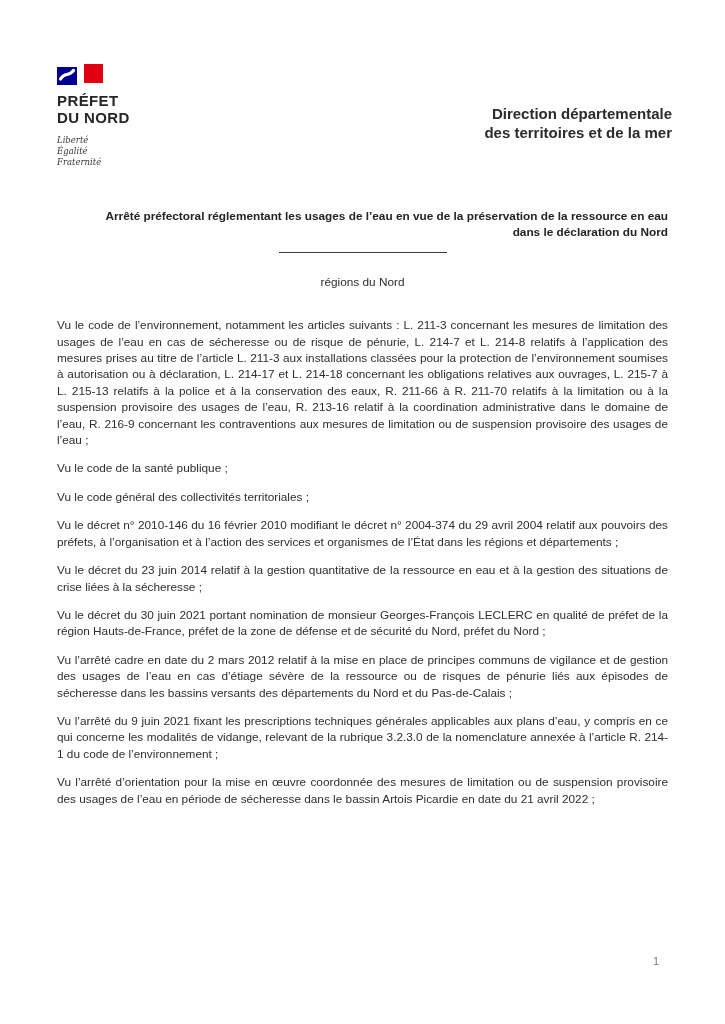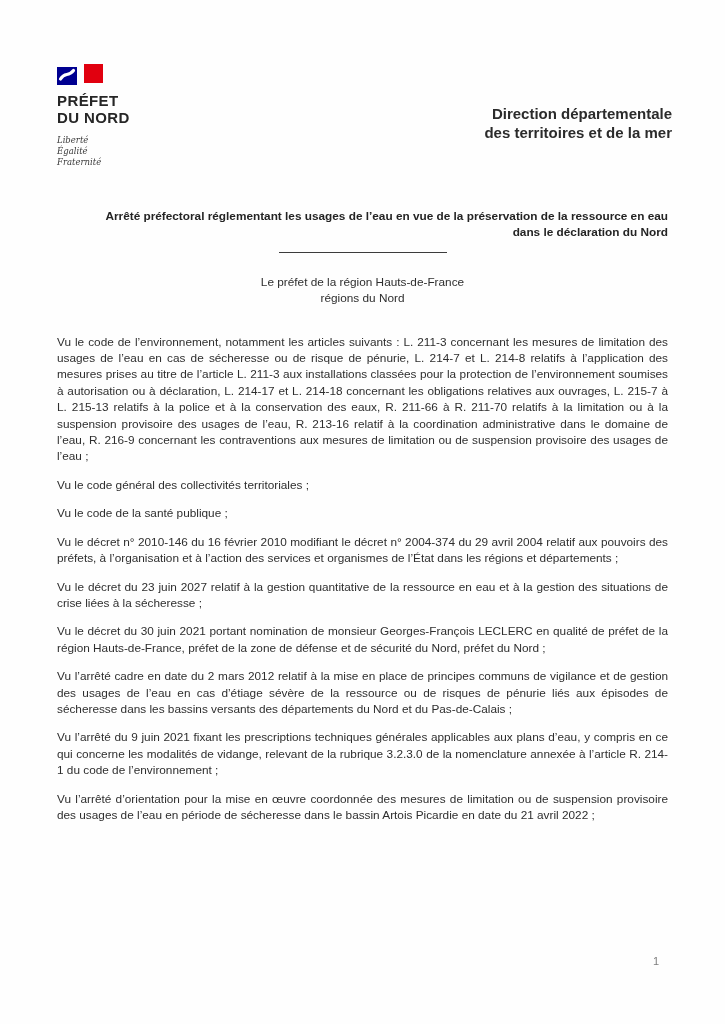--- a/index.html
+++ b/index.html
@@ -122,30 +122,29 @@
 
   <div class="doc-body">
     <div class="doc-title">
       <span>Arrêté préfectoral réglementant les usages de l’eau en vue de la préservation de la ressource en eau</span><br>
       <span>dans le déclaration du Nord</span>
     </div>
 
     <hr class="doc-sep">
 
     <div class="doc-issuer">
-      <div>Le préfet de la région Hauts-de-France</div>
       <div>régions du Nord</div>
     </div>
 
     <div class="doc-paragraphs">
       <p>Vu le code de l’environnement, notamment les articles suivants : L. 211-3 concernant les mesures de limitation des usages de l’eau en cas de sécheresse ou de risque de pénurie, L. 214-7 et L. 214-8 relatifs à l’application des mesures prises au titre de l’article L. 211-3 aux installations classées pour la protection de l’environnement soumises à autorisation ou à déclaration, L. 214-17 et L. 214-18 concernant les obligations relatives aux ouvrages, L. 215-7 à L. 215-13 relatifs à la police et à la conservation des eaux, R. 211-66 à R. 211-70 relatifs à la limitation ou à la suspension provisoire des usages de l’eau, R. 213-16 relatif à la coordination administrative dans le domaine de l’eau, R. 216-9 concernant les contraventions aux mesures de limitation ou de suspension provisoire des usages de l’eau ;</p>
+      <p>Vu le code de la santé publique ;</p>
       <p>Vu le code général des collectivités territoriales ;</p>
-      <p>Vu le code de la santé publique ;</p>
       <p>Vu le décret n° 2010-146 du 16 février 2010 modifiant le décret n° 2004-374 du 29 avril 2004 relatif aux pouvoirs des préfets, à l’organisation et à l’action des services et organismes de l’État dans les régions et départements ;</p>
-      <p>Vu le décret du 23 juin 2027 relatif à la gestion quantitative de la ressource en eau et à la gestion des situations de crise liées à la sécheresse ;</p>
+      <p>Vu le décret du 23 juin 2014 relatif à la gestion quantitative de la ressource en eau et à la gestion des situations de crise liées à la sécheresse ;</p>
       <p>Vu le décret du 30 juin 2021 portant nomination de monsieur Georges-François LECLERC en qualité de préfet de la région Hauts-de-France, préfet de la zone de défense et de sécurité du Nord, préfet du Nord ;</p>
       <p>Vu l’arrêté cadre en date du 2 mars 2012 relatif à la mise en place de principes communs de vigilance et de gestion des usages de l’eau en cas d’étiage sévère de la ressource ou de risques de pénurie liés aux épisodes de sécheresse dans les bassins versants des départements du Nord et du Pas-de-Calais ;</p>
       <p>Vu l’arrêté du 9 juin 2021 fixant les prescriptions techniques générales applicables aux plans d’eau, y compris en ce qui concerne les modalités de vidange, relevant de la rubrique 3.2.3.0 de la nomenclature annexée à l’article R. 214-1 du code de l’environnement ;</p>
       <p>Vu l’arrêté d’orientation pour la mise en œuvre coordonnée des mesures de limitation ou de suspension provisoire des usages de l’eau en période de sécheresse dans le bassin Artois Picardie en date du 21 avril 2022 ;</p>
     </div>
   </div>
 
   <div class="page-number">1</div>
 
 </div>

